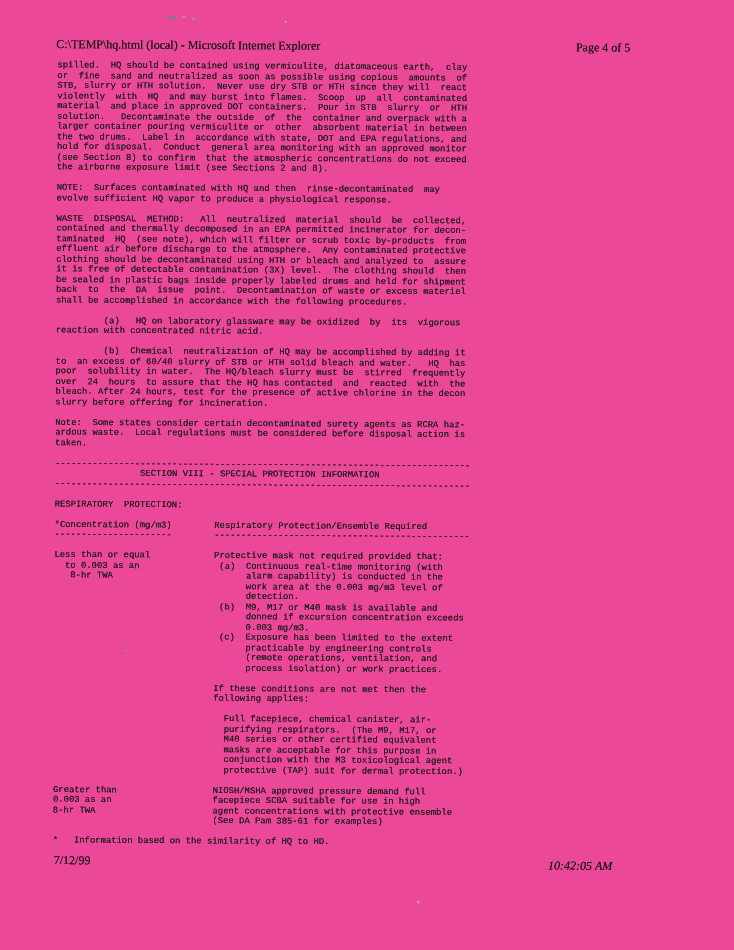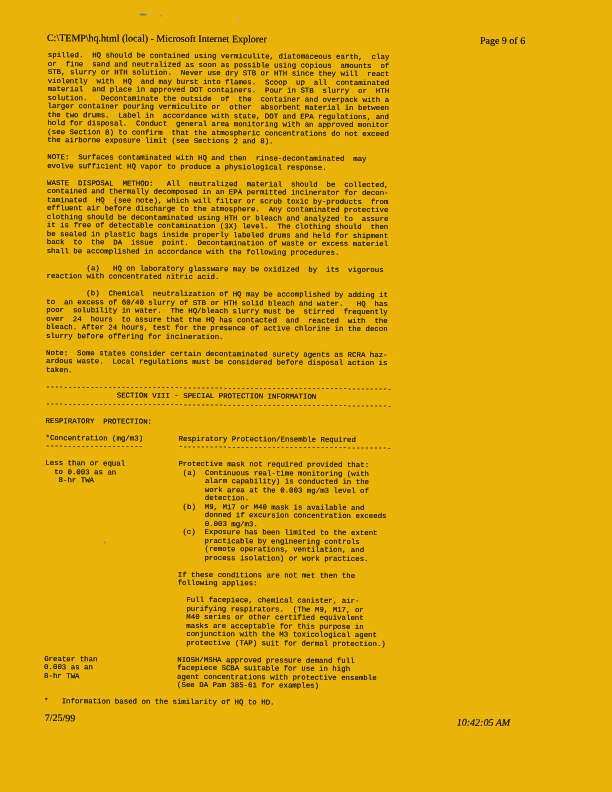--- a/index.html
+++ b/index.html
@@ -4,21 +4,21 @@
 <title>Printed page</title>
 <style>
   html, body { margin: 0; padding: 0; }
   body {
     width: 612px; height: 792px;
     overflow: hidden;
     background: #fcfcfb;
     position: relative;
     font-family: "Liberation Serif", serif;
   }
-  .sheet { position: absolute; inset: 0; background: #eab308; }
+  .sheet { position: absolute; inset: 0; background: #ec4899; }
   .rot {
     position: absolute; inset: 0;
     transform: rotate(0.35deg);
     transform-origin: 40px 30px;
   }
   .hdr-title {
     position: absolute; left: 47px; top: 32px;
     font-size: 10px; color: #171717;
     text-shadow: 0 0 0.4px rgba(20,20,20,0.8);
     white-space: nowrap;
@@ -60,21 +60,21 @@
   .n3  { left: 352px; top: 749px; width: 2px; height: 2px; background: #b0b0b0; }
   .n4  { left: 107px; top: 541px; width: 2px; height: 2px; background: #8f8f8f; }
 </style>
 </head>
 <body>
 
 <div class="sheet">
   <div class="rot">
 
     <div class="hdr-title">C:\TEMP\hq.html (local) - Microsoft Internet Explorer</div>
-    <div class="hdr-page">Page 9 of 6</div>
+    <div class="hdr-page">Page 4 of 5</div>
 
     <div class="doc">
       <pre class="block">spilled.  HQ should be contained using vermiculite, diatomaceous earth,  clay
 or  fine  sand and neutralized as soon as possible using copious  amounts  of
 STB, slurry or HTH solution.  Never use dry STB or HTH since they will  react
 violently  with  HQ  and may burst into flames.  Scoop  up  all  contaminated
 material  and place in approved DOT containers.  Pour in STB  slurry  or  HTH
 solution.   Decontaminate the outside  of  the  container and overpack with a
 larger container pouring vermiculite or  other  absorbent material in between
 the two drums.  Label in  accordance with state, DOT and EPA regulations, and
@@ -129,21 +129,21 @@
                                 masks are acceptable for this purpose in
                                 conjunction with the M3 toxicological agent
                                 protective (TAP) suit for dermal protection.)</pre>
       <pre class="block">Greater than                  NIOSH/MSHA approved pressure demand full
 0.003 as an                   facepiece SCBA suitable for use in high
 8-hr TWA                      agent concentrations with protective ensemble
                               (See DA Pam 385-61 for examples)</pre>
       <pre class="block">*   Information based on the similarity of HQ to HD.</pre>
     </div>
 
-    <div class="ftr-date">7/25/99</div>
+    <div class="ftr-date">7/12/99</div>
     <div class="ftr-time">10:42:05 AM</div>
 
     <div class="speck n1"></div>
     <div class="speck n1b"></div>
     <div class="speck n1c"></div>
     <div class="speck n2"></div>
     <div class="speck n3"></div>
     <div class="speck n4"></div>
   </div>
 </div>

